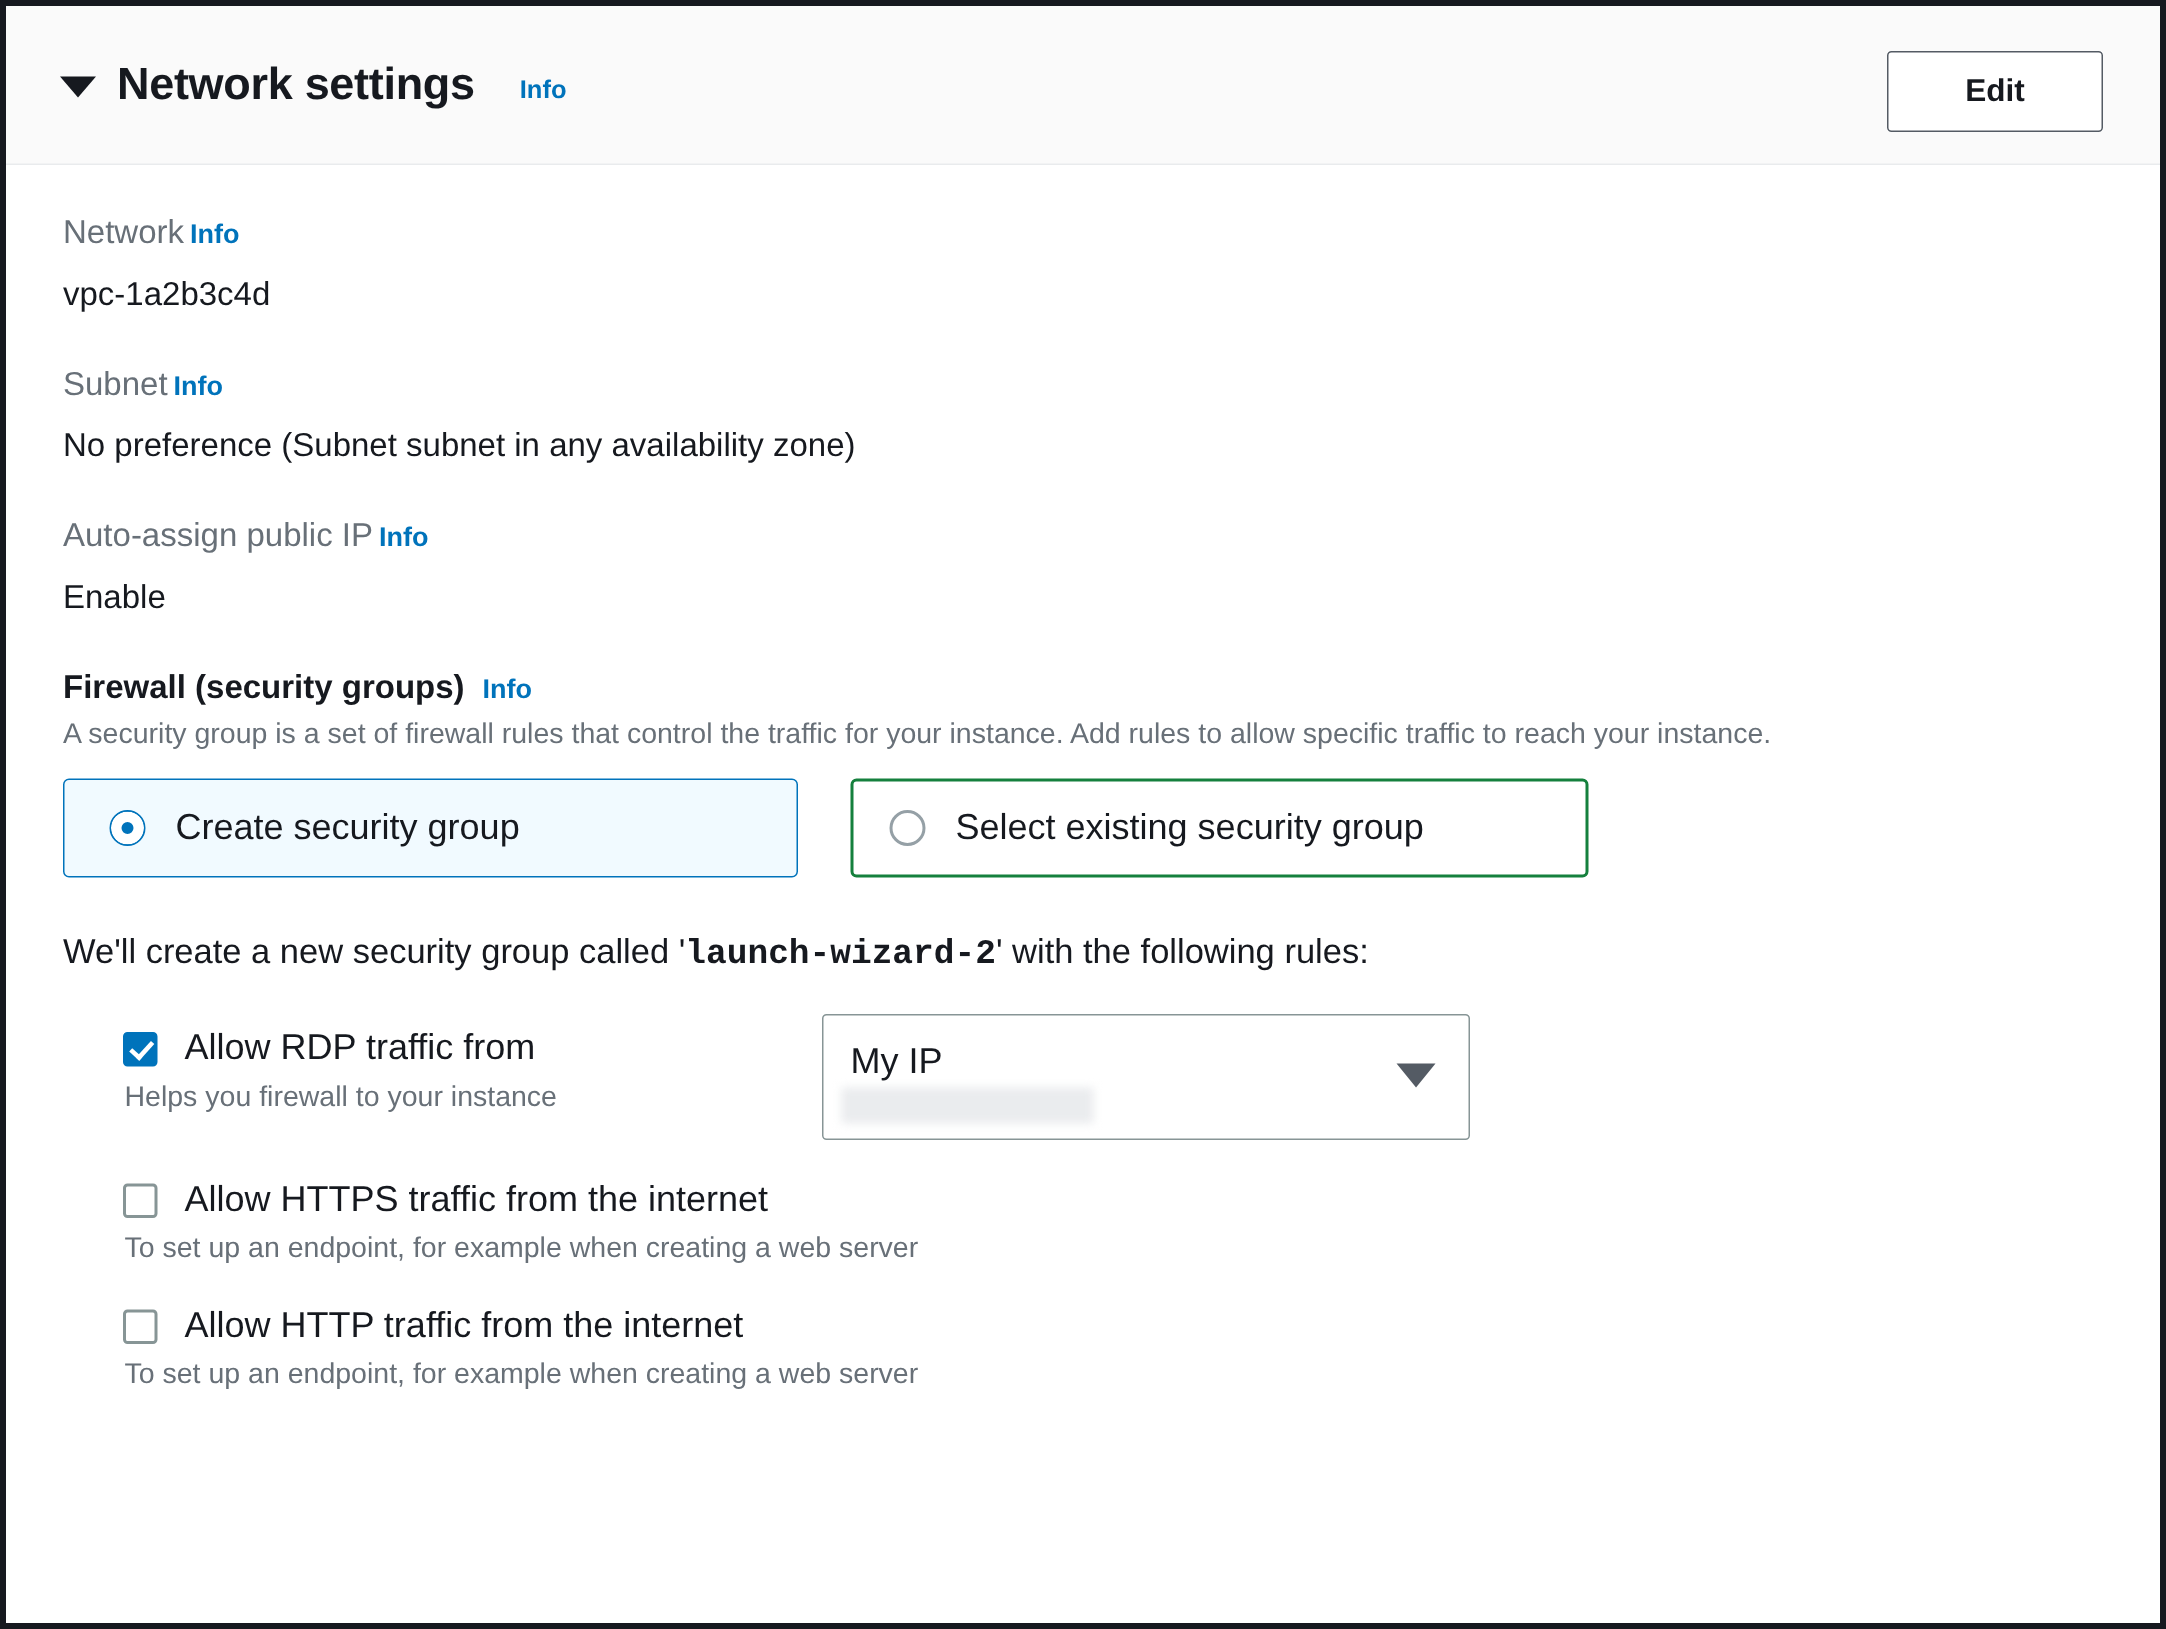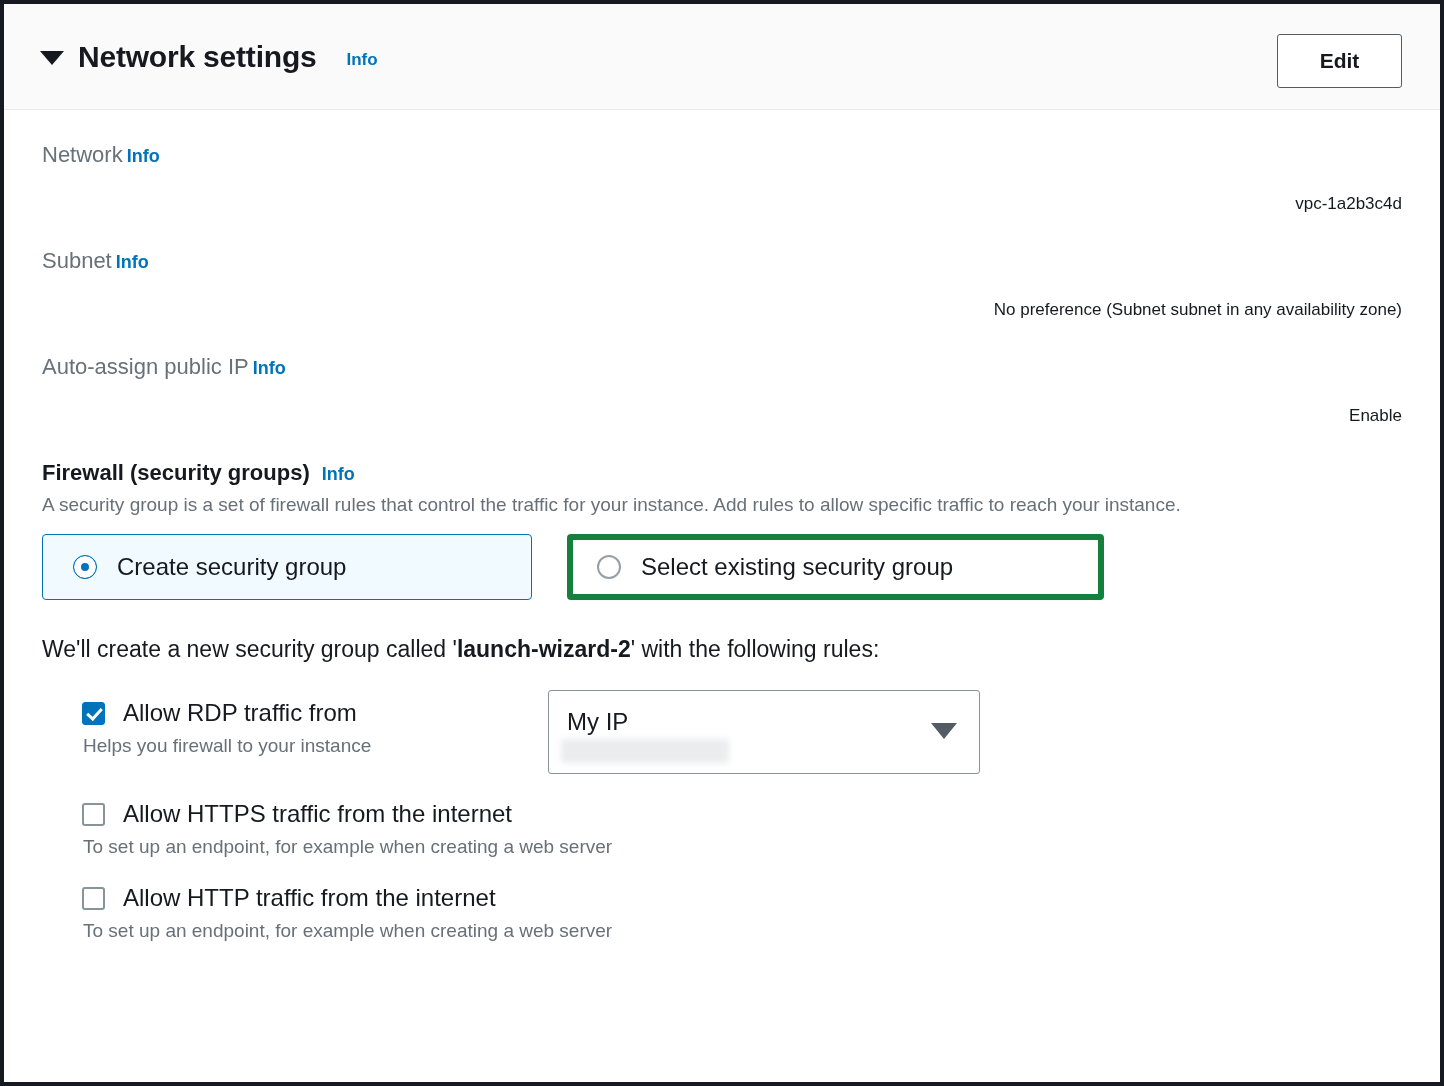--- a/index.html
+++ b/index.html
@@ -62,21 +62,21 @@
   .header-info {
     font-size: 17px;
     margin-left: 16px;
     position: relative;
     top: 3px;
   }
   .edit-button {
     position: absolute;
     right: 38px;
     top: 30px;
-    width: 125px;
+    width: 144px;
     height: 54px;
     background: #ffffff;
     border: 1px solid #545b64;
     border-radius: 3px;
     color: #16191f;
     font-size: 21px;
     font-weight: bold;
     font-family: "Liberation Sans", sans-serif;
     cursor: pointer;
     display: flex;
@@ -92,24 +92,23 @@
   .field-label {
     font-size: 22px;
     color: #687078;
     display: flex;
     align-items: baseline;
     gap: 4px;
   }
   .field-label .info-link { font-size: 18px; }
 
   .field-value {
-    font-size: 17px;
-    color: #16191f;
-    margin-top: 26px;
-    text-align: right;
+    font-size: 22px;
+    color: #16191f;
+    margin-top: 15px;
   }
 
   .field-block { margin-bottom: 34px; }
 
   
   .firewall-heading {
     font-size: 22px;
     font-weight: bold;
     color: #16191f;
     display: flex;
@@ -137,23 +136,23 @@
     padding-left: 30px;
     border-radius: 4px;
     cursor: pointer;
   }
   .radio-card.selected {
     width: 490px;
     background: #f1faff;
     border: 1px solid #0073bb;
   }
   .radio-card.unselected {
-    width: 537px;
-    background: #ffffff;
-    border: 6px solid #15803d;
+    width: 492px;
+    background: #ffffff;
+    border: 2px solid #15803d;
     padding-left: 24px;
   }
   .radio-mark {
     width: 24px;
     height: 24px;
     border-radius: 50%;
     box-sizing: border-box;
     flex: none;
   }
   .radio-mark.on {
@@ -169,21 +168,21 @@
     font-size: 24px;
     color: #16191f;
     margin-left: 20px;
   }
 
   .sg-sentence {
     font-size: 23px;
     color: #16191f;
     margin-top: 36px;
   }
-  .sg-sentence b { font-weight: bold; }
+  .sg-sentence b { font-weight: bold; font-family: Liberation Mono, monospace; }
 
   
   .rules { margin-top: 36px; }
   .rule-row {
     display: flex;
     align-items: flex-start;
     margin-bottom: 26px;
   }
   .rule-left { width: 470px; flex: none; }
   .rule-top {

